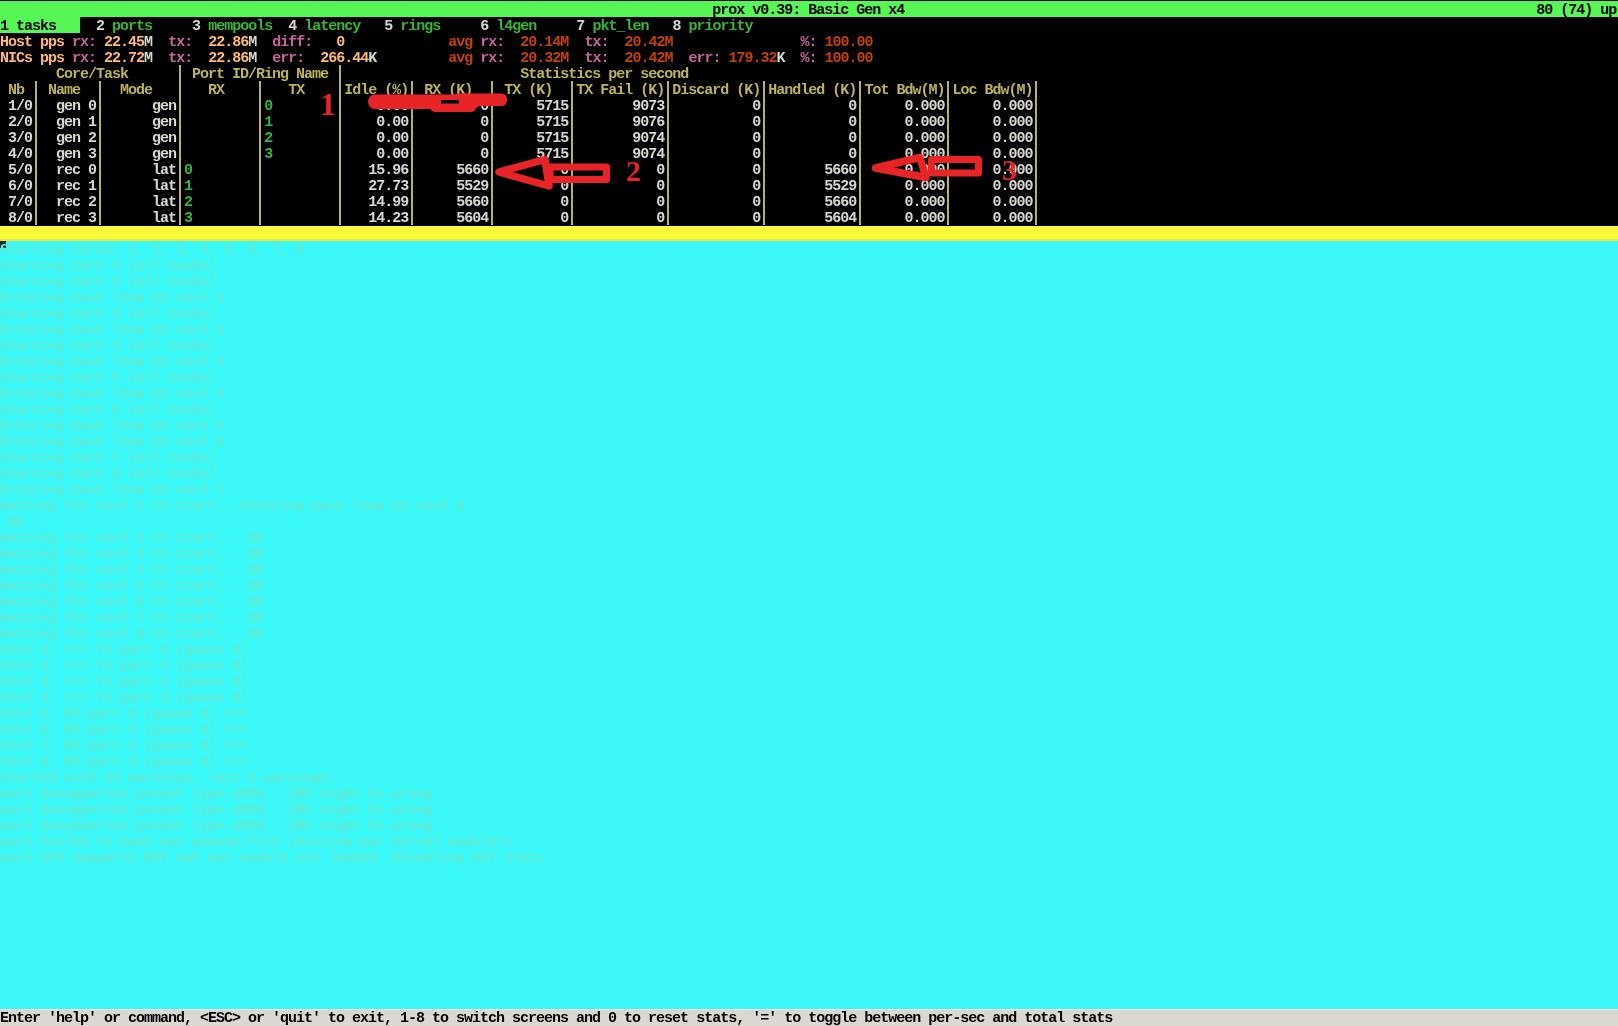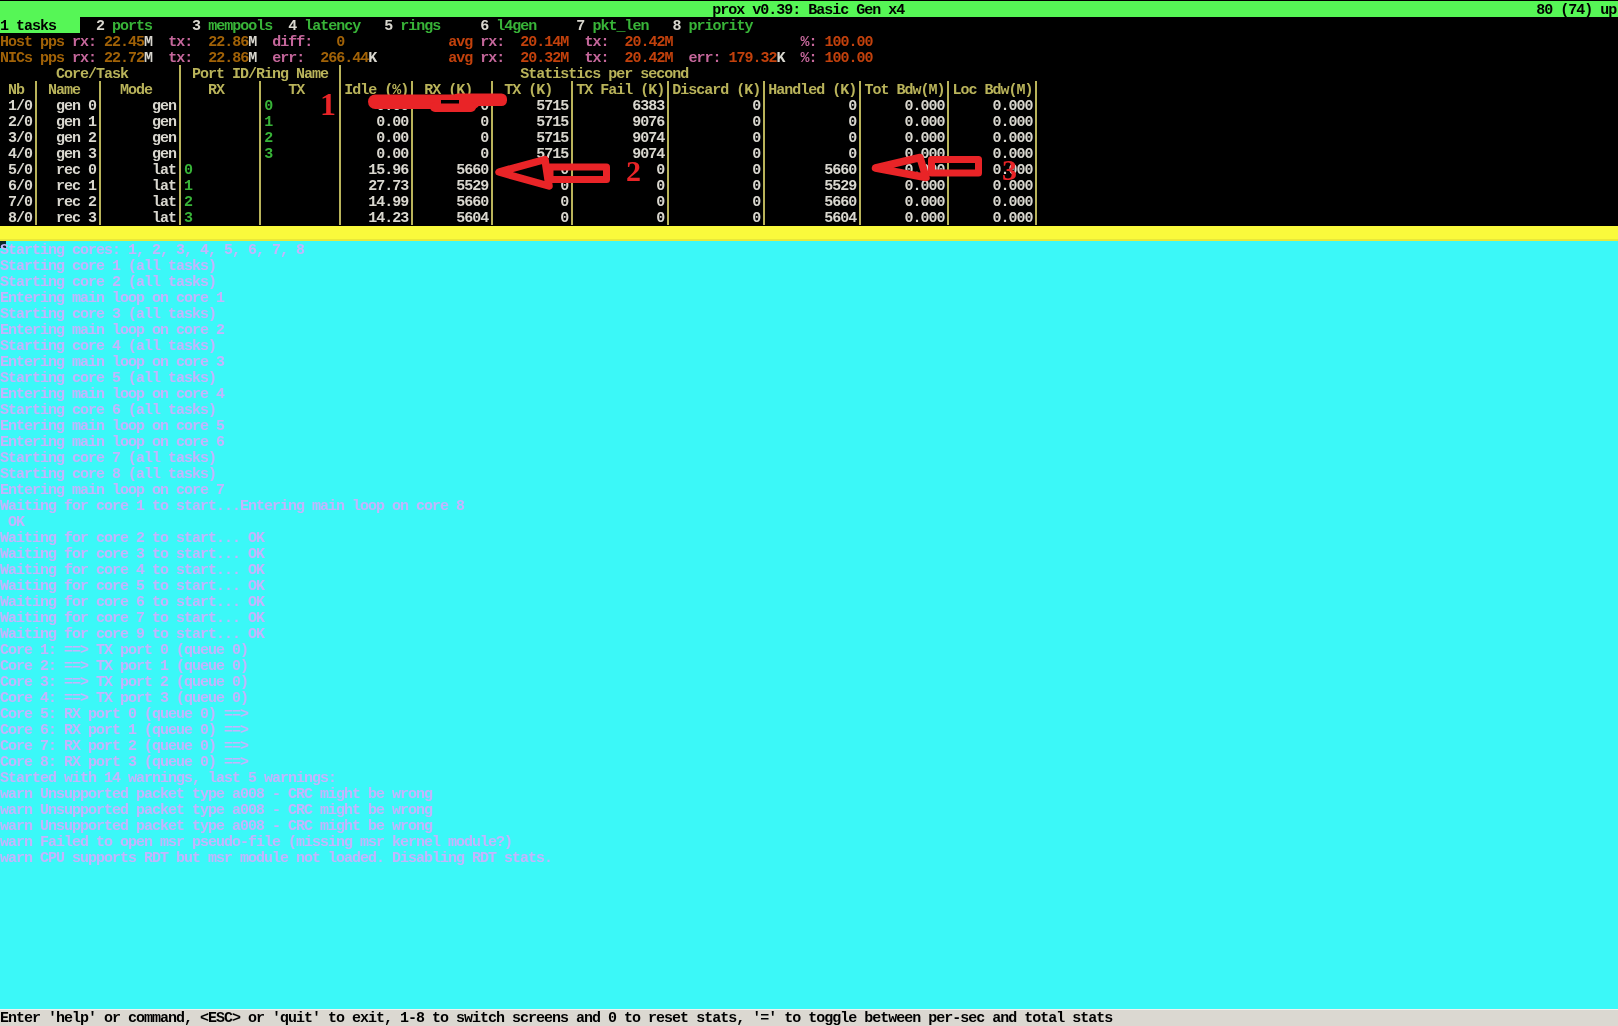--- a/index.html
+++ b/index.html
@@ -5,24 +5,24 @@
 #scr{position:relative;width:1618px;height:1026px;overflow:hidden;background:#000;
  font-family:"Liberation Mono",monospace;font-size:15px;font-weight:bold;
  letter-spacing:-1px;line-height:16px;}
 .ln{position:absolute;left:0;height:16px;white-space:pre;}
 .lt{font-weight:bold;}
 i{font-style:normal}
 .k{color:#000000}
 .g{color:#38b438}
 .w{color:#d9d7cf}
 .y{color:#b9b35a}
-.b{color:#a16207}
+.b{color:#fdba74}
 .p{color:#c5679b}
 .t{color:#c2410c}
-.L{color:#c4b5fd}
+.L{color:#5eead4}
 .bg{position:absolute;}
 </style></head><body>
 <div id="scr">
  <div class="bg" style="left:0;top:1px;width:1618px;height:16px;background:#56f656"></div>
  <div class="bg" style="left:0;top:17px;width:80px;height:16px;background:#56f656"></div>
  <div class="bg" style="left:0;top:226px;width:1618px;height:15px;background:#fafa3c"></div>
  <div class="bg" style="left:0;top:239px;width:1618px;height:2px;background:#e8e83a"></div>
  <div class="bg" style="left:0;top:241px;width:1618px;height:768px;background:#3bf8f8"></div>
  <div class="bg" style="left:0;top:241px;width:6px;height:7px;background:#0a2a2a"></div>
  <div class="bg" style="left:0;top:1009px;width:1618px;height:17px;background:#dbd8d1"></div>
@@ -41,21 +41,21 @@
 <div class="bg" style="left:763.0px;top:81px;width:2px;height:144px;background:#b9b35a"></div>
 <div class="bg" style="left:859.0px;top:81px;width:2px;height:144px;background:#b9b35a"></div>
 <div class="bg" style="left:947.0px;top:81px;width:2px;height:144px;background:#b9b35a"></div>
 <div class="bg" style="left:1035.0px;top:81px;width:2px;height:144px;background:#b9b35a"></div>
 <div class="ln lt" style="top:3px">                                                                                         <i class="k">prox v0.39: Basic Gen x4</i>                                                                               <i class="k">80 (74) up</i></div>
 <div class="ln" style="top:19px"><i class="k">1 tasks</i>     <i class="w">2</i> <i class="g">ports</i>     <i class="w">3</i> <i class="g">mempools</i>  <i class="w">4</i> <i class="g">latency</i>   <i class="w">5</i> <i class="g">rings</i>     <i class="w">6</i> <i class="g">l4gen</i>     <i class="w">7</i> <i class="g">pkt_len</i>   <i class="w">8</i> <i class="g">priority</i></div>
 <div class="ln" style="top:35px"><i class="b">Host</i> <i class="b">pps</i> <i class="p">rx:</i> <i class="b">22.45</i><i class="w">M</i>  <i class="p">tx:</i>  <i class="b">22.86</i><i class="w">M</i>  <i class="p">diff:</i>   <i class="b">0</i>             <i class="t">avg</i> <i class="p">rx:</i>  <i class="t">20.14M</i>  <i class="p">tx:</i>  <i class="t">20.42M</i>                <i class="p">%:</i> <i class="t">100.00</i></div>
 <div class="ln" style="top:51px"><i class="b">NICs</i> <i class="b">pps</i> <i class="p">rx:</i> <i class="b">22.72</i><i class="w">M</i>  <i class="p">tx:</i>  <i class="b">22.86</i><i class="w">M</i>  <i class="p">err:</i>  <i class="b">266.44</i><i class="w">K</i>         <i class="t">avg</i> <i class="p">rx:</i>  <i class="t">20.32M</i>  <i class="p">tx:</i>  <i class="t">20.42M</i>  <i class="p">err:</i> <i class="t">179.32</i><i class="w">K</i>  <i class="p">%:</i> <i class="t">100.00</i></div>
 <div class="ln" style="top:67px">       <i class="y">Core/Task</i>        <i class="y">Port ID/Ring Name</i>                        <i class="y">Statistics per second</i></div>
 <div class="ln" style="top:83px"> <i class="y">Nb</i>   <i class="y">Name</i>     <i class="y">Mode</i>       <i class="y">RX</i>        <i class="y">TX</i>     <i class="y">Idle (%)</i>  <i class="y">RX (K)</i>    <i class="y">TX (K)</i>   <i class="y">TX Fail (K)</i> <i class="y">Discard (K)</i> <i class="y">Handled (K)</i> <i class="y">Tot Bdw(M)</i> <i class="y">Loc Bdw(M)</i></div>
-<div class="ln" style="top:99px"> <i class="w">1/0</i>   <i class="w">gen 0</i>       <i class="w">gen</i>           <i class="g">0</i>             <i class="w">0.00</i>         <i class="w">0</i>      <i class="w">5715</i>        <i class="w">6383</i>           <i class="w">0</i>           <i class="w">0</i>      <i class="w">0.000</i>      <i class="w">0.000</i></div>
+<div class="ln" style="top:99px"> <i class="w">1/0</i>   <i class="w">gen 0</i>       <i class="w">gen</i>           <i class="g">0</i>             <i class="w">0.00</i>         <i class="w">0</i>      <i class="w">5715</i>        <i class="w">9073</i>           <i class="w">0</i>           <i class="w">0</i>      <i class="w">0.000</i>      <i class="w">0.000</i></div>
 <div class="ln" style="top:115px"> <i class="w">2/0</i>   <i class="w">gen 1</i>       <i class="w">gen</i>           <i class="g">1</i>             <i class="w">0.00</i>         <i class="w">0</i>      <i class="w">5715</i>        <i class="w">9076</i>           <i class="w">0</i>           <i class="w">0</i>      <i class="w">0.000</i>      <i class="w">0.000</i></div>
 <div class="ln" style="top:131px"> <i class="w">3/0</i>   <i class="w">gen 2</i>       <i class="w">gen</i>           <i class="g">2</i>             <i class="w">0.00</i>         <i class="w">0</i>      <i class="w">5715</i>        <i class="w">9074</i>           <i class="w">0</i>           <i class="w">0</i>      <i class="w">0.000</i>      <i class="w">0.000</i></div>
 <div class="ln" style="top:147px"> <i class="w">4/0</i>   <i class="w">gen 3</i>       <i class="w">gen</i>           <i class="g">3</i>             <i class="w">0.00</i>         <i class="w">0</i>      <i class="w">5715</i>        <i class="w">9074</i>           <i class="w">0</i>           <i class="w">0</i>      <i class="w">0.000</i>      <i class="w">0.000</i></div>
 <div class="ln" style="top:163px"> <i class="w">5/0</i>   <i class="w">rec 0</i>       <i class="w">lat</i> <i class="g">0</i>                      <i class="w">15.96</i>      <i class="w">5660</i>         <i class="w">0</i>           <i class="w">0</i>           <i class="w">0</i>        <i class="w">5660</i>      <i class="w">0.000</i>      <i class="w">0.000</i></div>
 <div class="ln" style="top:179px"> <i class="w">6/0</i>   <i class="w">rec 1</i>       <i class="w">lat</i> <i class="g">1</i>                      <i class="w">27.73</i>      <i class="w">5529</i>         <i class="w">0</i>           <i class="w">0</i>           <i class="w">0</i>        <i class="w">5529</i>      <i class="w">0.000</i>      <i class="w">0.000</i></div>
 <div class="ln" style="top:195px"> <i class="w">7/0</i>   <i class="w">rec 2</i>       <i class="w">lat</i> <i class="g">2</i>                      <i class="w">14.99</i>      <i class="w">5660</i>         <i class="w">0</i>           <i class="w">0</i>           <i class="w">0</i>        <i class="w">5660</i>      <i class="w">0.000</i>      <i class="w">0.000</i></div>
 <div class="ln" style="top:211px"> <i class="w">8/0</i>   <i class="w">rec 3</i>       <i class="w">lat</i> <i class="g">3</i>                      <i class="w">14.23</i>      <i class="w">5604</i>         <i class="w">0</i>           <i class="w">0</i>           <i class="w">0</i>        <i class="w">5604</i>      <i class="w">0.000</i>      <i class="w">0.000</i></div>
 <div class="ln" style="top:227px"></div>
 <div class="ln lt" style="top:243px"><i class="L">Starting cores: 1, 2, 3, 4, 5, 6, 7, 8</i></div>
 <div class="ln lt" style="top:259px"><i class="L">Starting core 1 (all tasks)</i></div>

